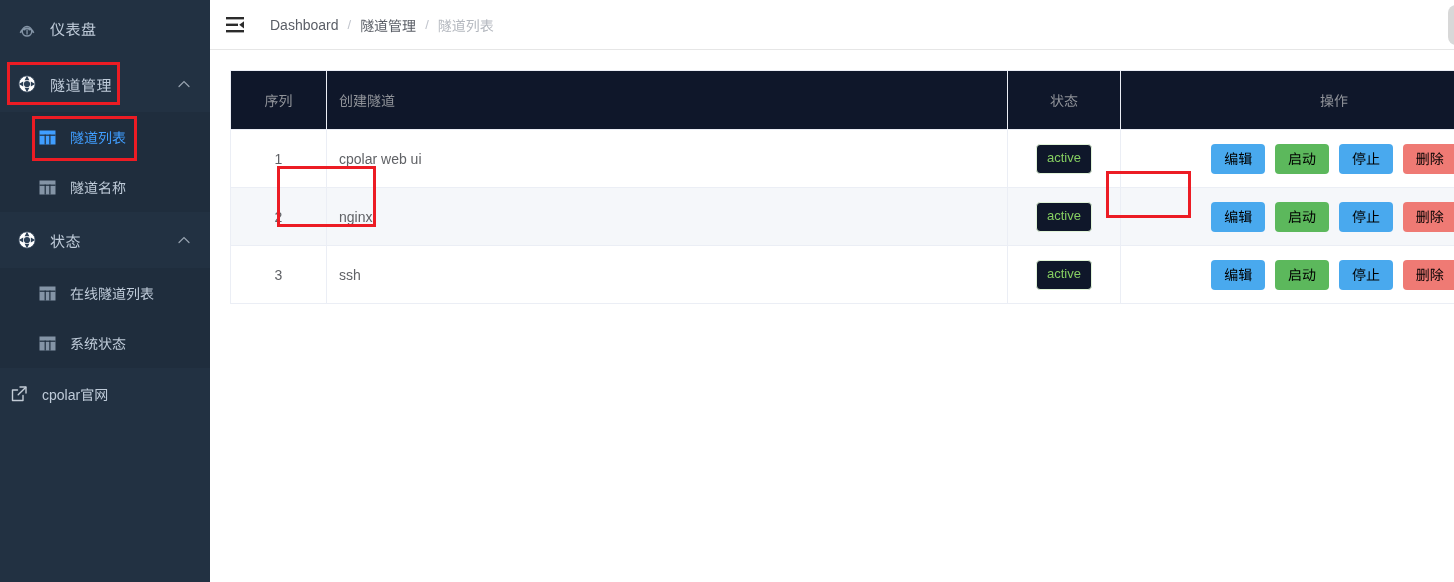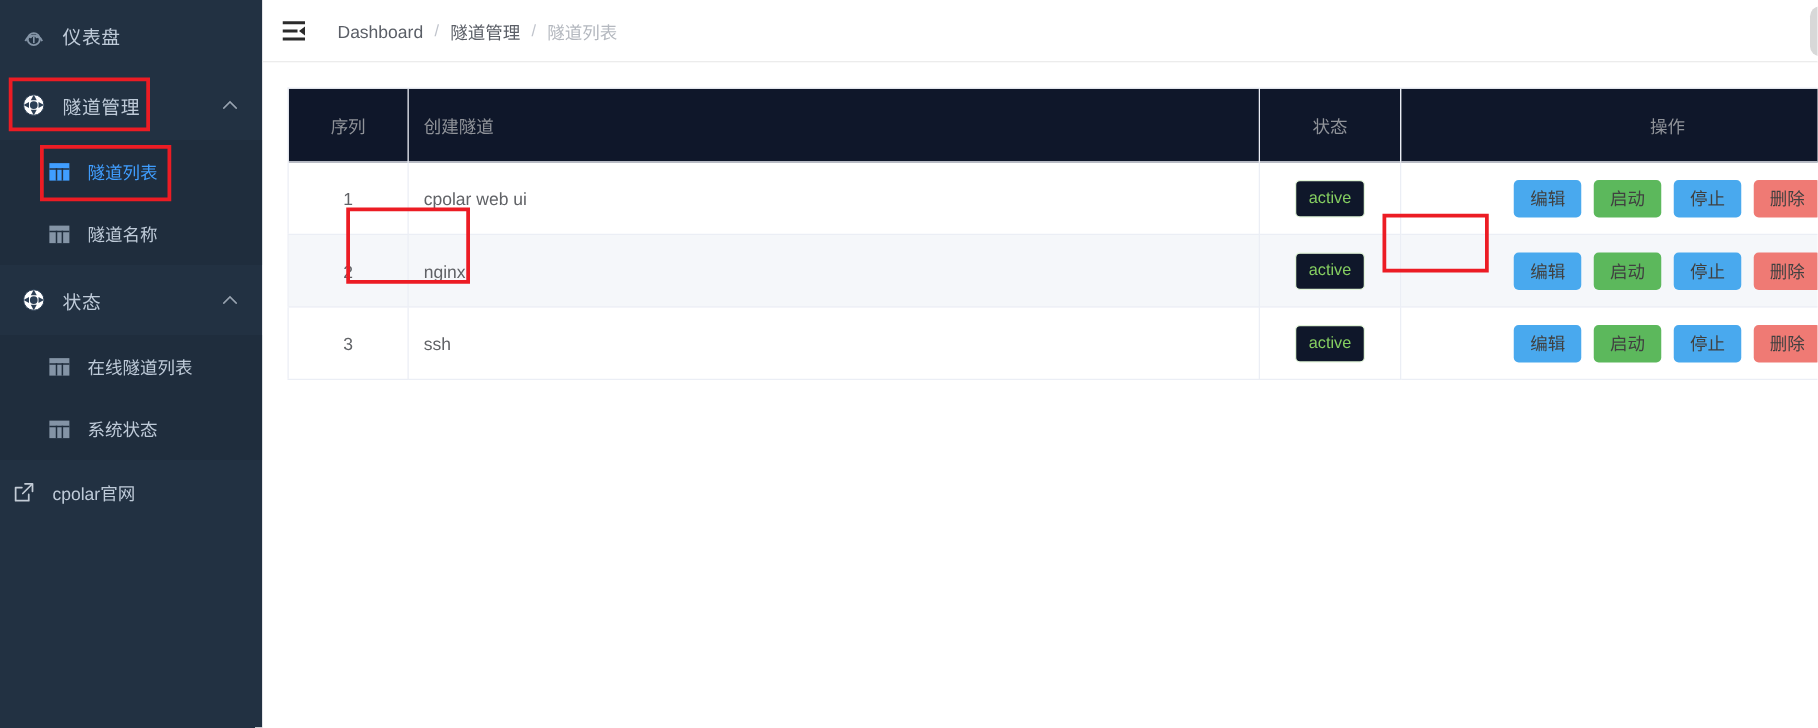--- a/index.html
+++ b/index.html
@@ -262,21 +262,21 @@
     color: #85ce61;
   }
   .btn {
     display: inline-block;
     height: 30px;
     line-height: 30px;
     padding: 0 13px;
     margin: 0 3px;
     border: none;
     border-radius: 4px;
-    color: #404040;
+    color: #000000;
     font-size: 14px;
     font-family: inherit;
     cursor: pointer;
     vertical-align: middle;
   }
   .btn-primary { background: #49a9ee; }
   .btn-success { background: #5cb85c; }
   .btn-danger  { background: #ef7a74; }
 
   

